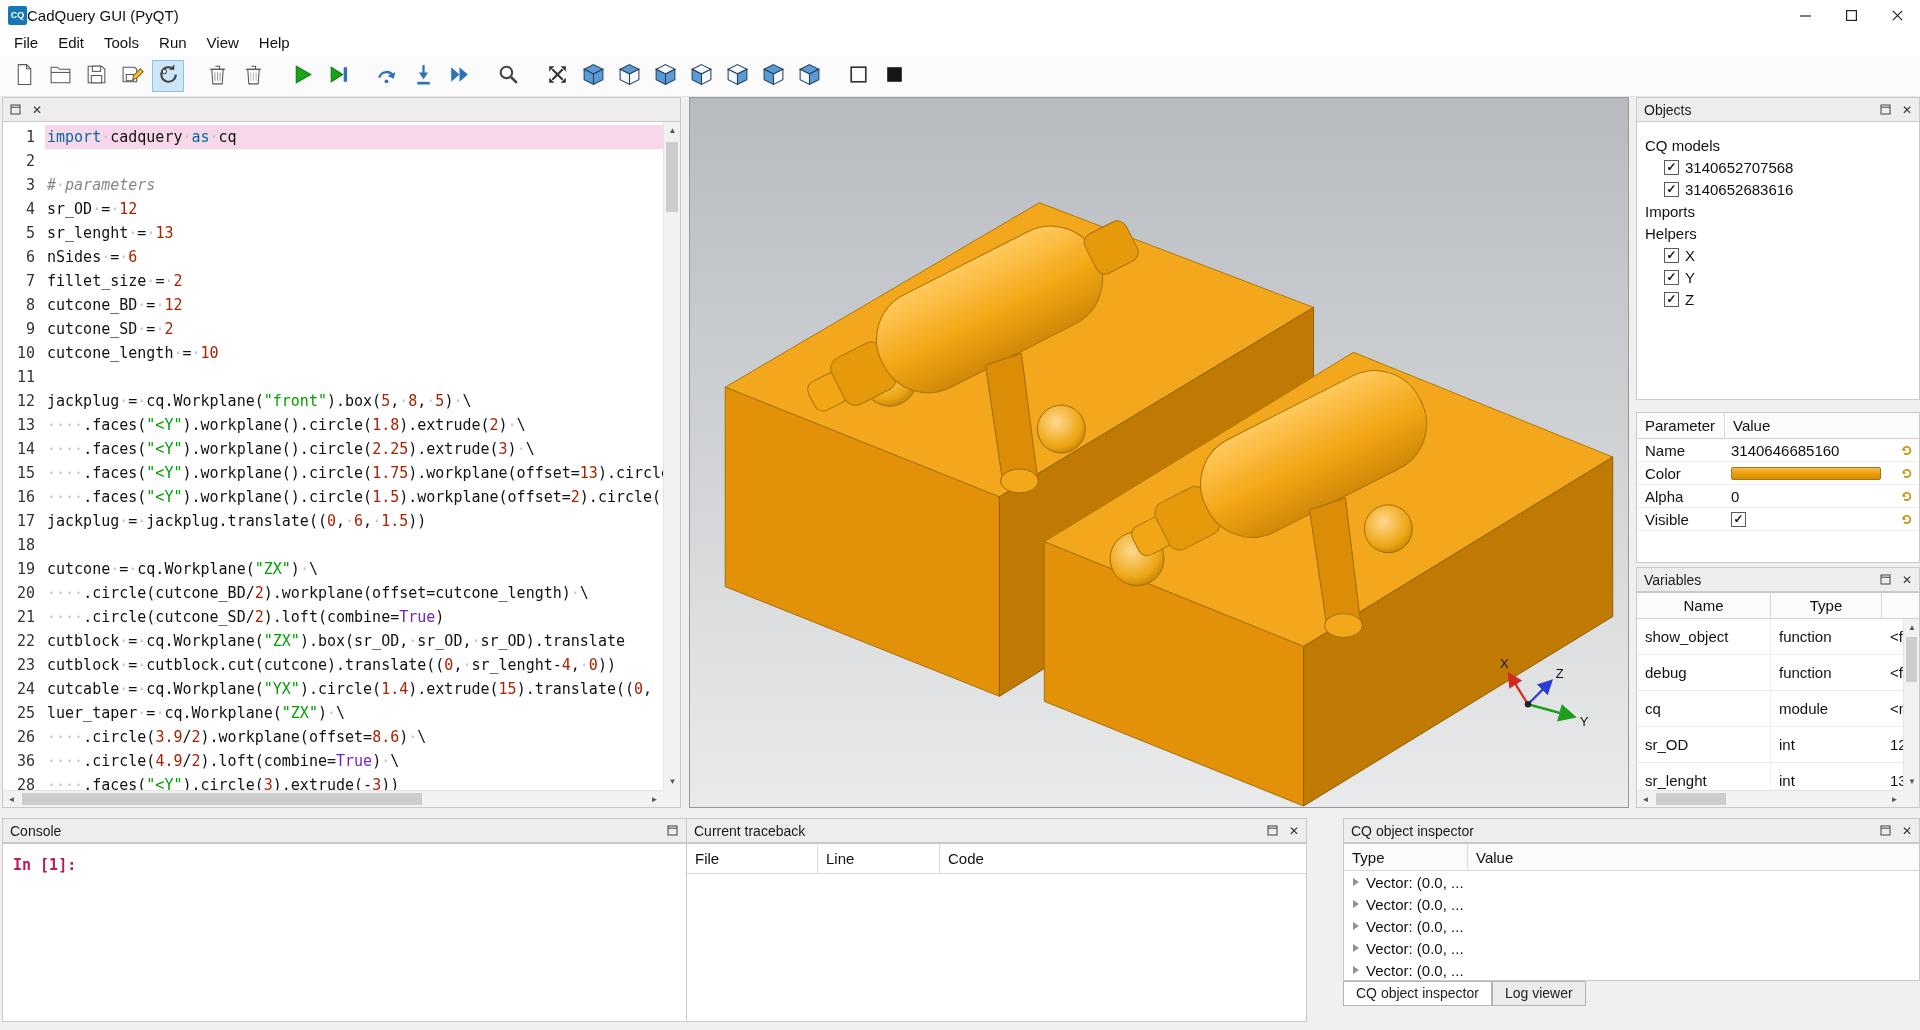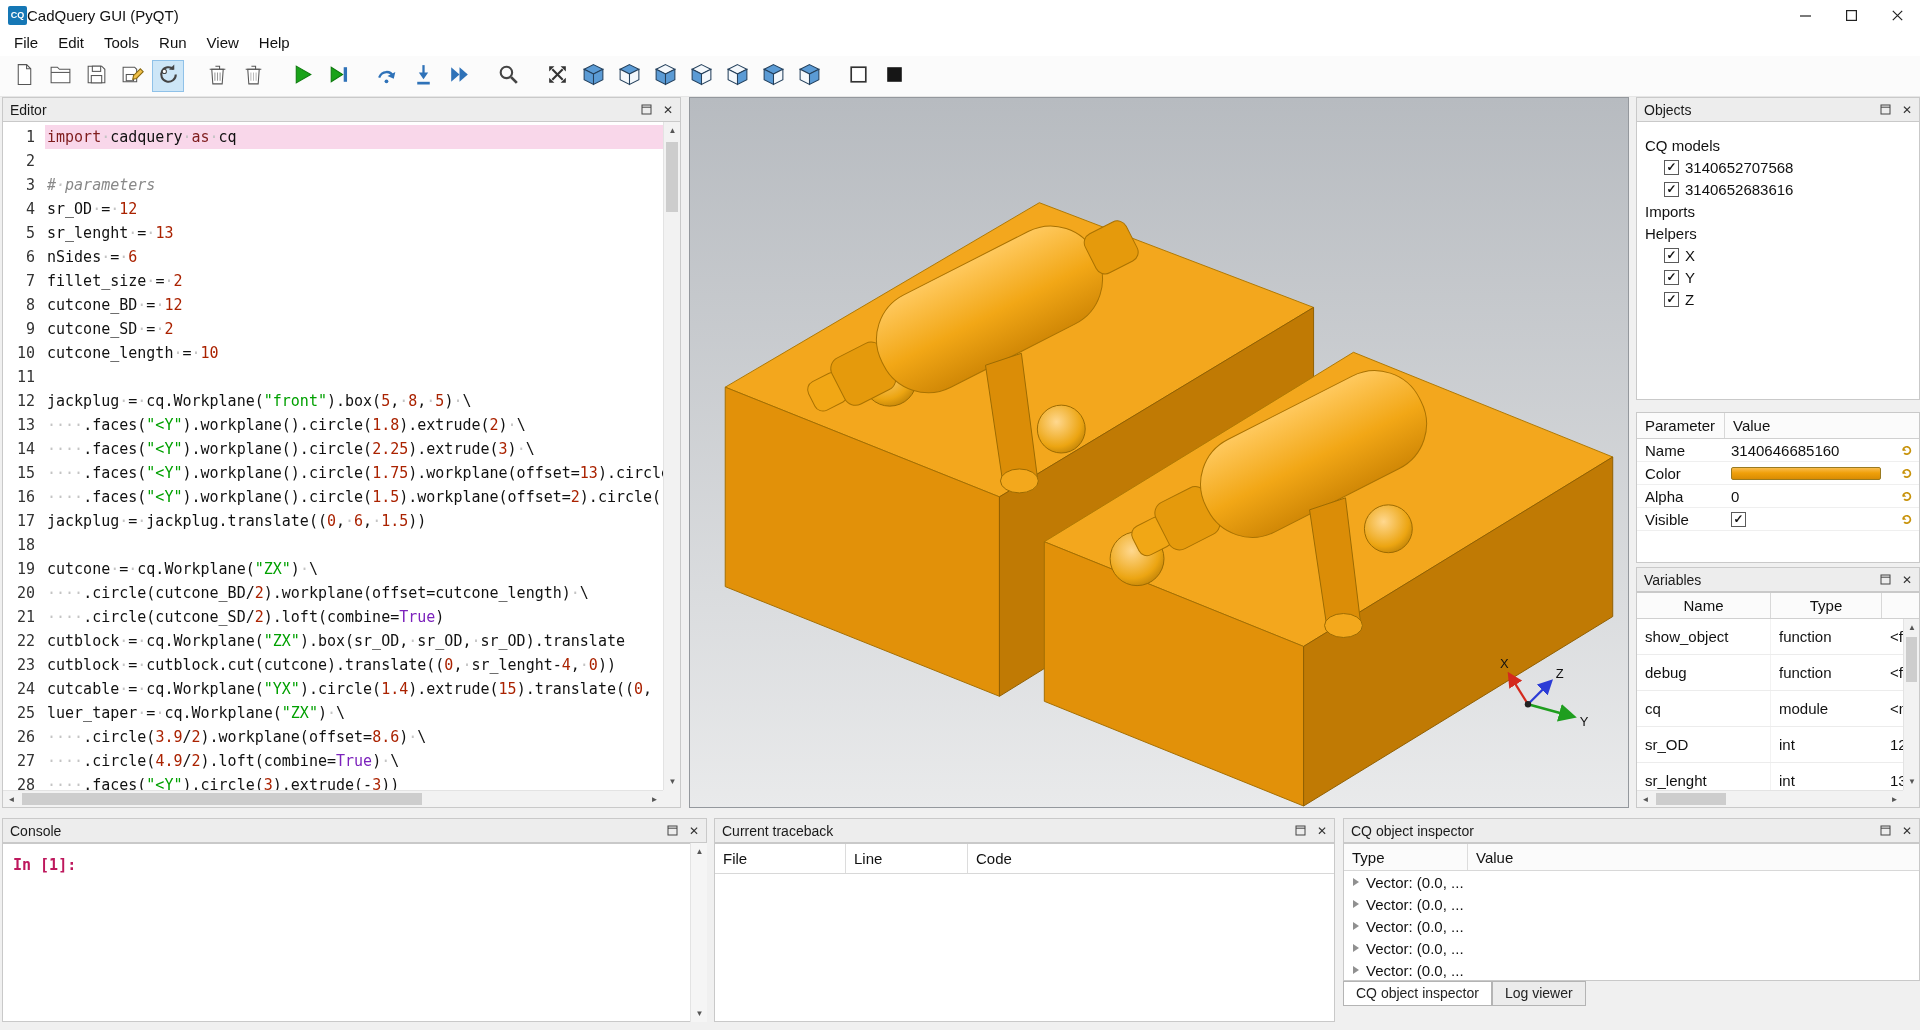--- a/index.html
+++ b/index.html
@@ -29,21 +29,21 @@
 .dock-btn{display:flex;align-items:center;color:#333;font-size:12px;line-height:1}
 
 
 .editor-dock{left:2px;top:97px;width:679px;height:711px}
 .code-wrap{position:absolute;top:25px;left:0;right:0;bottom:0;background:#fff;border:1px solid #c9c9c9;border-top:none;overflow:hidden}
 .code-area{position:absolute;top:3px;left:0;right:17px;bottom:17px;overflow:hidden;font-family:"DejaVu Sans Mono",monospace;font-size:15px}
 .code-row{display:flex;height:24px;line-height:24px;white-space:nowrap}
 .ln{width:42px;text-align:right;padding-right:10px;color:#333;flex:none}
 .code{flex:1;padding-left:2px;overflow:hidden}
 .code-row.current .code{background:#f9d7ea}
-.c-kw{color:#7f1d1d}
+.c-kw{color:#0369a1}
 .c-str{color:#00a000}
 .c-num{color:#aa2200}
 .c-bool{color:#7c22bc}
 .c-com{color:#888;font-style:italic}
 .ws{color:#c4c4c4}
 
 
 .vsb{position:absolute;top:0;right:0;width:17px;bottom:17px;background:#f2f2f2;border-left:1px solid #e3e3e3}
 .hsb{position:absolute;left:0;right:17px;bottom:0;height:17px;background:#f2f2f2;border-top:1px solid #e3e3e3}
 .sb-arrow{position:absolute;width:17px;height:17px;display:flex;align-items:center;justify-content:center;font-size:8px;color:#555}
@@ -92,21 +92,21 @@
 .vars-hsb{position:absolute;left:0;right:16px;bottom:0;height:17px;background:#f2f2f2;border-top:1px solid #e3e3e3}
 .vars-corner{position:absolute;right:0;bottom:0;width:16px;height:17px;background:#f2f2f2}
 
 
 .console-dock{left:2px;top:818px;width:705px;height:204px}
 .console-box{position:absolute;top:25px;left:0;right:0;bottom:0;background:#fff;border:1px solid #c9c9c9;font-family:"DejaVu Sans Mono",monospace;font-size:15px;padding:12px 10px}
 .prompt{color:#be185d;font-weight:bold}
 .console-vsb{position:absolute;top:25px;right:0;width:17px;bottom:0;background:#f5f5f5;border-left:1px solid #e3e3e3}
 
 
-.traceback-dock{left:714px;top:818px;width:621px;height:204px}
+.traceback-dock{left:686px;top:818px;width:621px;height:204px}
 .tb-box{position:absolute;top:25px;left:0;right:0;bottom:0;background:#fff;border:1px solid #c9c9c9}
 .tb-head{display:flex;height:30px;border-bottom:1px solid #d8d8d8}
 .tbh{line-height:30px;padding-left:8px}
 .tbh0{width:131px;border-right:1px solid #dcdcdc}
 .tbh1{width:122px;border-right:1px solid #dcdcdc}
 .tbh2{flex:1}
 
 
 .inspector-dock{left:1343px;top:818px;width:577px;height:204px}
 .insp-box{position:absolute;top:25px;left:0;right:0;height:138px;background:#fff;border:1px solid #c9c9c9;overflow:hidden}
@@ -307,21 +307,20 @@
       </button>
       <button class="tb-btn">
         <span><svg viewBox="0 0 24 24">
             <rect x="5" y="5" width="14" height="14" fill="#161616"></rect>
           </svg></span>
       </button>
     </div>
 
   <div class="dock editor-dock">
     <div class="dock-title">
-      <span class="dock-title-text">Editor</span>
       <span class="dock-btns">
           <span class="dock-btn">
             <svg width="11" height="11" viewBox="0 0 11 11">
               <rect x="1" y="1" width="9" height="9" fill="none" stroke="#444"></rect>
               <path d="M1 3.2h9" stroke="#444"></path>
             </svg>
           </span>
           <span class="dock-btn">✕</span>
         </span>
     </div>
@@ -425,21 +424,21 @@
           </div>
           <div class="code-row">
             <span class="ln">25</span>
             <span class="code">luer_taper<span class="ws">·</span>=<span class="ws">·</span>cq.Workplane(<span class="c-str">"ZX"</span>)<span class="ws">·</span>\</span>
           </div>
           <div class="code-row">
             <span class="ln">26</span>
             <span class="code"><span class="ws">·</span><span class="ws">·</span><span class="ws">·</span><span class="ws">·</span>.circle(<span class="c-num">3.9</span>/<span class="c-num">2</span>).workplane(offset=<span class="c-num">8.6</span>)<span class="ws">·</span>\</span>
           </div>
           <div class="code-row">
-            <span class="ln">27</span>
+            <span class="ln">36</span>
             <span class="code"><span class="ws">·</span><span class="ws">·</span><span class="ws">·</span><span class="ws">·</span>.circle(<span class="c-num">4.9</span>/<span class="c-num">2</span>).loft(combine=<span class="c-bool">True</span>)<span class="ws">·</span>\</span>
           </div>
           <div class="code-row">
             <span class="ln">28</span>
             <span class="code"><span class="ws">·</span><span class="ws">·</span><span class="ws">·</span><span class="ws">·</span>.faces(<span class="c-str">"&lt;Y"</span>).circle(<span class="c-num">3</span>).extrude(-<span class="c-num">3</span>))</span>
           </div>
         </div>
       <div class="vsb">
         <div class="sb-arrow up">▲</div>
         <div class="sb-thumb" style="top:20px;height:70px"></div>

